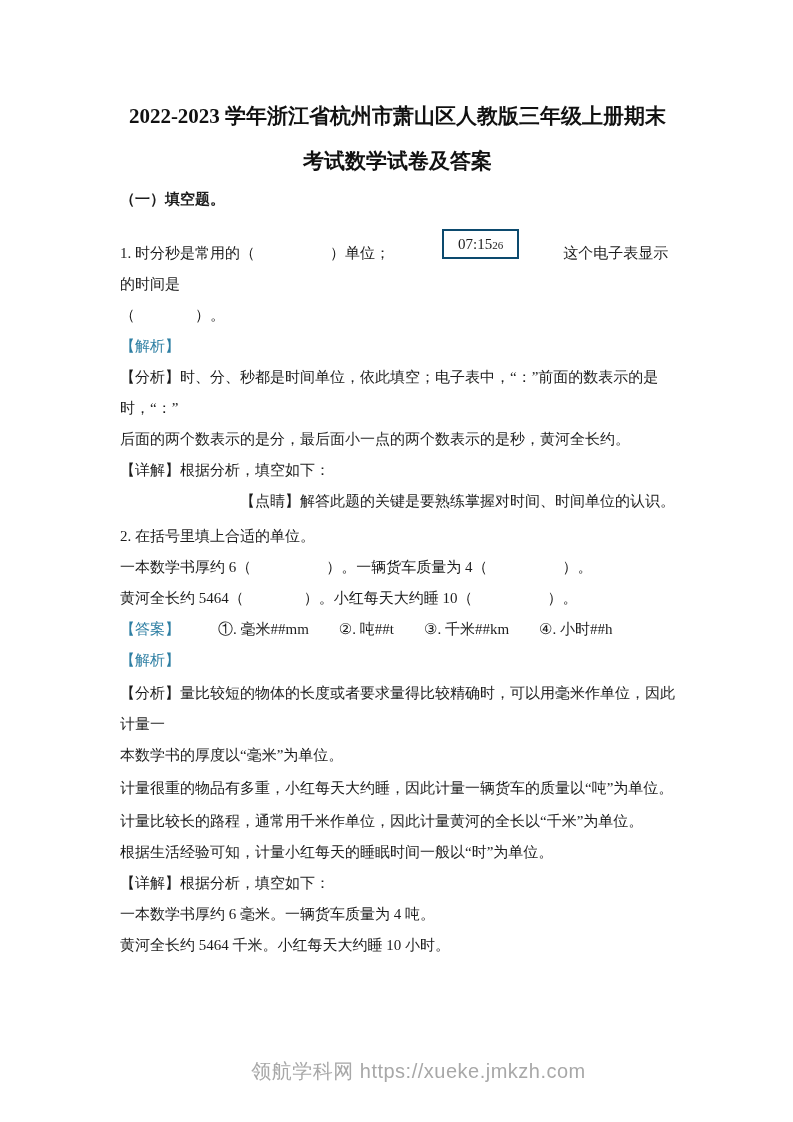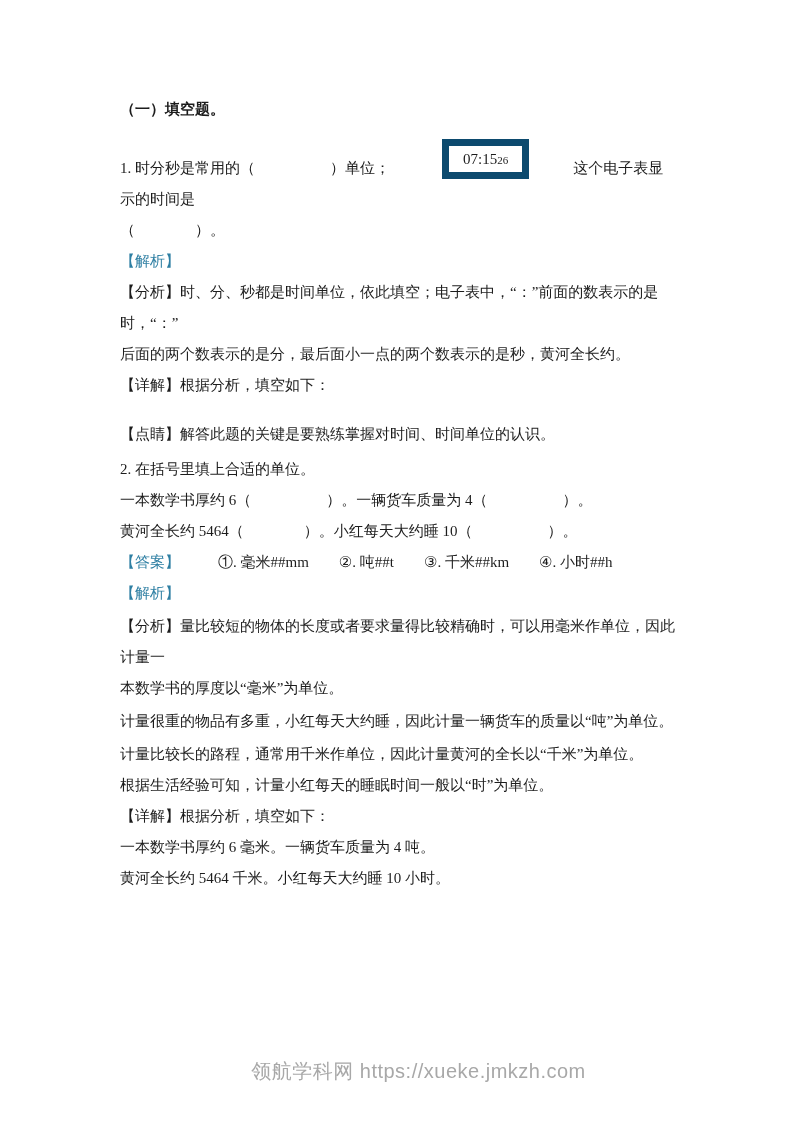--- a/index.html
+++ b/index.html
@@ -9,44 +9,48 @@
     color:#1c1c1c;font-size:15px;
   }
   .content{padding:94px 118px 0 120px;}
   .doc-title{
     text-align:center;font-weight:bold;font-size:21px;line-height:45px;color:#111;
   }
   .line{margin:0;line-height:31px;}
   .bold{font-weight:bold;}
   .mt26{margin-top:26px;}
   .mt14{margin-top:14px;}
-  .mt18{margin-top:18px;}
+  .mt18{text-align:right;}
   .mt4{margin-top:4px;}
   .mt2{margin-top:2px;}
   .label-blue{color:#2e7fa3;}
   .ans-gap{margin-left:38px;}
   .item-gap{margin-left:30px;}
   .clock-box{
-    display:inline-block;border:7px solid #0c4a6e;background:#fff;
+    display:inline-block;border:2px solid #0c4a6e;background:#fff;
     padding:3px 14px 2px 14px;line-height:20px;white-space:nowrap;
   }
   .clock-box .sec{font-size:11px;}
   .clock-raised{vertical-align:9px;margin-left:52px;margin-right:44px;}
   .clock-mid{vertical-align:-7px;margin-left:12px;margin-right:14px;}
   .watermark{
     position:absolute;left:0;right:0;top:1058px;text-align:center;
     font-family:"Liberation Sans","DejaVu Sans",sans-serif;
     font-size:20px;color:#a8a8a8;letter-spacing:0.5px;margin-left:44px;
   }
 </style>
 </head>
 <body>
 
 <div class="content">
 
+  <div class="doc-title">
+    <div>2022-2023 学年浙江省杭州市萧山区人教版三年级上册期末</div>
+    <div>考试数学试卷及答案</div>
+  </div>
 
   <p class="line bold">（一）填空题。</p>
 
   <p class="line mt14"><span>1. 时分秒是常用的（　　　　　）单位；</span><span class="clock-box clock-raised"><span>07:15</span><span class="sec">26</span></span><span>这个电子表显示的时间是</span></p>
   <p class="line">（　　　　）。</p>
 
 
   <p class="line"><span class="label-blue">【解析】</span></p>
 
   <p class="line">【分析】时、分、秒都是时间单位，依此填空；电子表中，“：”前面的数表示的是时，“：”</p>

